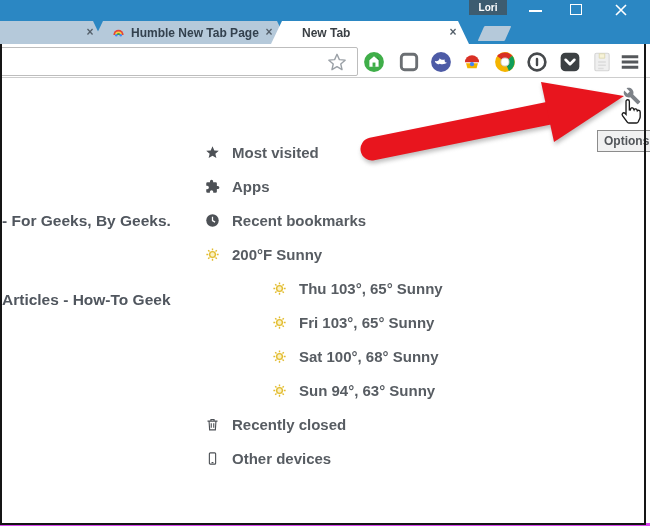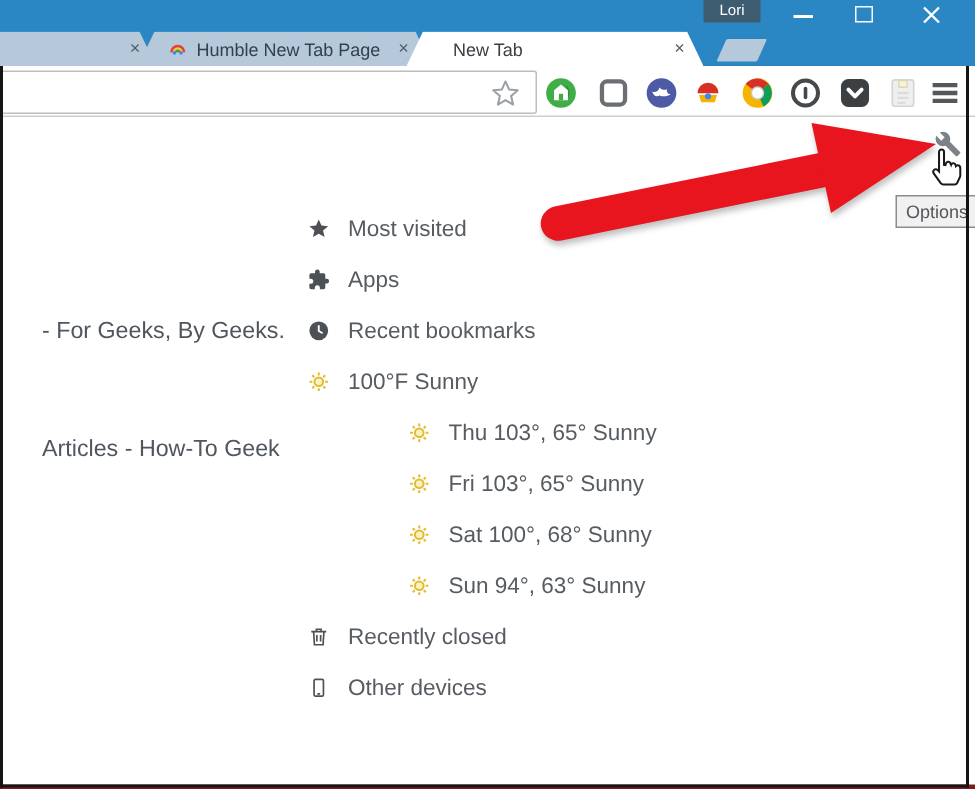--- a/index.html
+++ b/index.html
@@ -1,18 +1,18 @@
 <!DOCTYPE html>
 <html><head>
 <meta charset="utf-8">
 <style>
   * { margin:0; padding:0; box-sizing:border-box; }
   html,body { background:#fff; }
   body { font-family:"Liberation Sans", sans-serif; }
-  .screen { position:relative; width:650px; height:526px; overflow:hidden; background:#7f1d1d; }
+  .screen { position:relative; width:650px; height:526px; overflow:hidden; background:#d946ef;font-weight:bold; }
 
   
   .titlebar { position:absolute; left:0; top:0; width:650px; height:20px; background:#2b87c3; }
   .profile-badge { position:absolute; left:469px; top:0; width:38px; height:15px; background:#3d5c70;
                    color:#fff; font-size:10px; line-height:15px; text-align:center; }
   .win-btn { position:absolute; top:0; height:20px; width:34px; }
   .min-bar { position:absolute; left:11px; top:10px; width:13px; height:2px; background:#fff; }
   .max-box { position:absolute; left:10px; top:4px; width:12px; height:11px; border:1.6px solid #fff; }
   .close-x { position:absolute; left:10px; top:3px; width:14px; height:14px; }
   .close-x svg { display:block; }
@@ -39,21 +39,21 @@
   .ext-icon { position:absolute; top:51px; width:22px; height:22px; }
   .ext-icon svg { display:block; }
 
   
   .frame-l { position:absolute; left:0; top:44px; width:2px; height:481px; background:#151515; z-index:9; }
   .frame-r { position:absolute; left:644px; top:44px; width:2px; height:481px; background:#151515; z-index:9; }
   .frame-b { position:absolute; left:0; top:523px; width:646px; height:2px; background:#151515; z-index:9; }
 
   
   .content { position:absolute; left:0; top:78px; width:650px; height:445px; background:#fff; }
-  .left-link { position:absolute; left:2px; font-size:15.5px; color:#50565e; white-space:nowrap;padding-left:26px; }
+  .left-link { position:absolute; left:2px; font-size:15.5px; color:#50565e; white-space:nowrap; }
   .menu-list { position:absolute; left:0; top:57px; width:480px; }
   .menu-row { height:34px; display:flex; align-items:center; padding-left:205px; font-size:15px; color:#575c62; }
   .menu-row.indent { padding-left:228px;margin-left:44px; }
   .menu-row .mi { width:15px; height:15px; margin-right:12px; flex:none; display:inline-flex; }
   .menu-row .ml { white-space:nowrap; }
 
   
   .arrow-layer { position:absolute; left:0; top:0; width:650px; height:526px; z-index:5; pointer-events:none; }
   .wrench { position:absolute; left:623px; top:87px; width:18px; height:18px; z-index:4; }
   .hand-cursor { position:absolute; left:618px; top:97px; width:25px; height:30px; z-index:7; pointer-events:none; }
@@ -207,21 +207,21 @@
         </div>
         <div class="menu-row">
           <span class="mi">
             <svg viewBox="0 0 24 24" width="15" height="15">
               <g stroke="#e2bc2f" stroke-width="2.2" fill="none">
                 <circle cx="12" cy="12" r="4.6" fill="#fbf2c4"></circle>
                 <path d="M12 2.2v3M12 18.8v3M2.2 12h3M18.8 12h3M5.1 5.1l2.1 2.1M16.8 16.8l2.1 2.1M18.9 5.1l-2.1 2.1M7.2 16.8l-2.1 2.1"></path>
               </g>
             </svg>
           </span>
-          <span class="ml">100°F Sunny</span>
+          <span class="ml">200°F Sunny</span>
         </div>
         <div class="menu-row indent">
           <span class="mi">
             <svg viewBox="0 0 24 24" width="15" height="15">
               <g stroke="#e2bc2f" stroke-width="2.2" fill="none">
                 <circle cx="12" cy="12" r="4.6" fill="#fbf2c4"></circle>
                 <path d="M12 2.2v3M12 18.8v3M2.2 12h3M18.8 12h3M5.1 5.1l2.1 2.1M16.8 16.8l2.1 2.1M18.9 5.1l-2.1 2.1M7.2 16.8l-2.1 2.1"></path>
               </g>
             </svg>
           </span>

